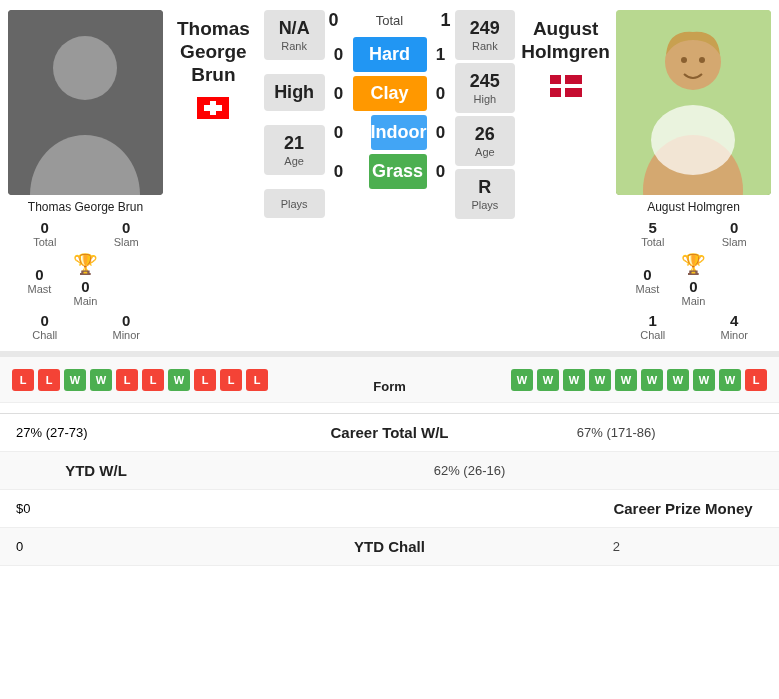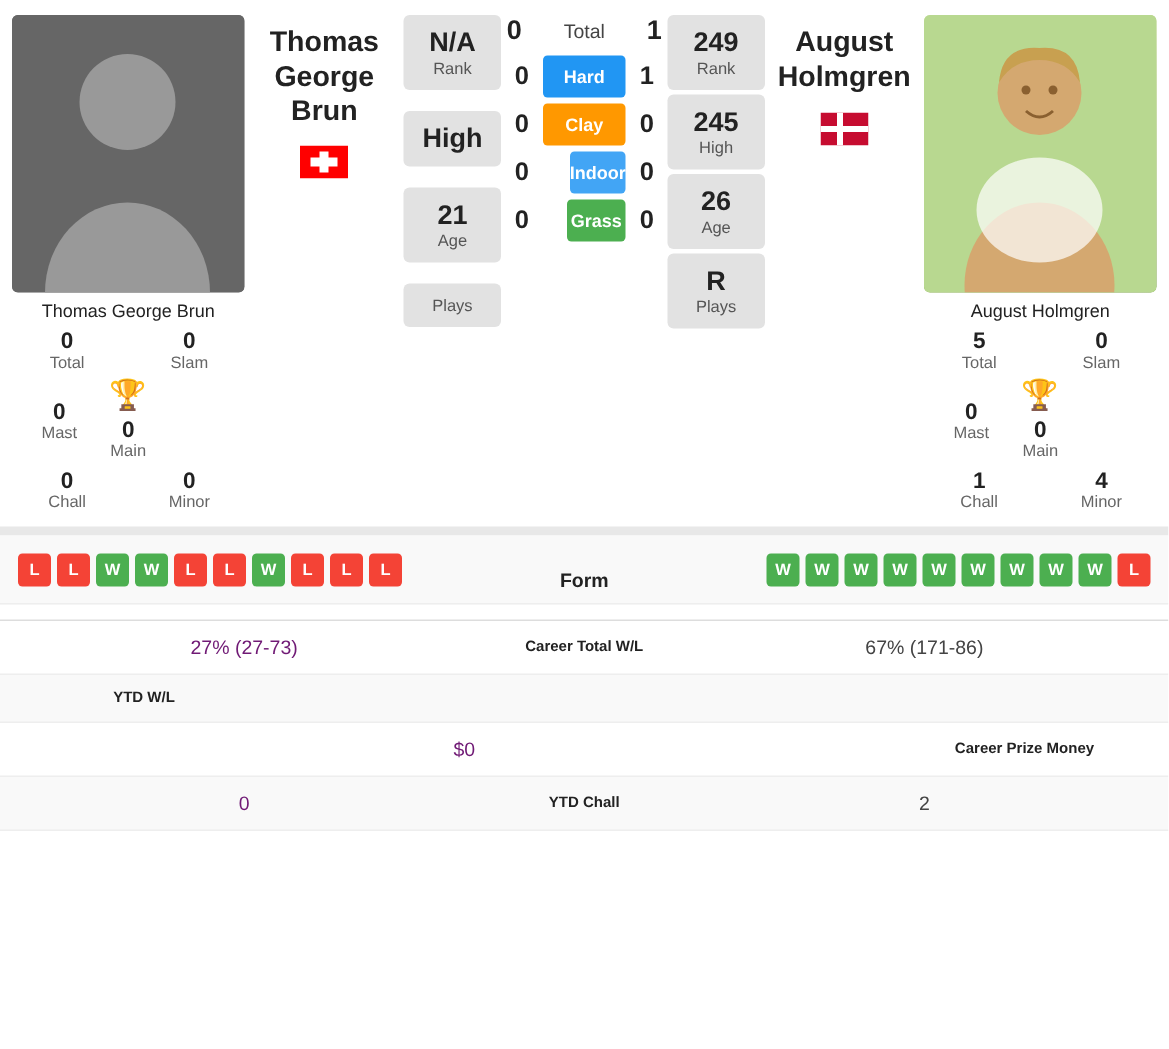--- a/index.html
+++ b/index.html
@@ -189,21 +189,21 @@
       justify-content: space-between;
       gap: 4px;
     }
     .surf-num { font-size: 17px; font-weight: bold; width: 20px; text-align: center; }
     .surf-tag {
       flex: 1;
       text-align: center;
       padding: 7px 0;
       border-radius: 3px;
       color: #fff;
-      font-size: 12px;
+      font-size: 18px;
       font-weight: bold;
     }
 
     
     .bottom-section {
       margin-top: 10px;
       border-top: 1px solid #ddd;
     }
 
     .form-row {
@@ -250,22 +250,22 @@
     .badge-w { background: #4CAF50; }
     .badge-l { background: #f44336; }
 
     .stat-row {
       display: flex;
       align-items: center;
       padding: 10px 16px;
       border-bottom: 1px solid #eee;
     }
     .stat-row:nth-child(even) { background: #f9f9f9; }
-    .stat-left { flex: 1; text-align: center; font-size: 13px; color: #701a75; }
-    .stat-center-label { width: 160px; text-align: center; font-weight: bold; font-size: 10px; flex-shrink: 0; }
+    .stat-left { flex: 1; font-size: 13px; color: #000000; }
+    .stat-center-label { width: 160px; text-align: center; font-weight: bold; font-size: 15px; flex-shrink: 0; }
     .stat-right { flex: 1; text-align: center; font-size: 13px; color: #444; }
 
     .spacer-row { height: 6px; background: #e8e8e8; }
   </style>
 </head>
 <body>
 
 <div class="main-top">
 
   <div class="col-player-left">
@@ -482,20 +482,21 @@
 </div>
 
 <div class="bottom-section">
   <div class="stat-row">
     <div class="stat-left">27% (27-73)</div>
     <div class="stat-center-label">Career Total W/L</div>
     <div class="stat-right">67% (171-86)</div>
   </div>
   <div class="stat-row">
     <div class="stat-center-label">YTD W/L</div>
+    <div class="stat-right">62% (26-16)</div>
   </div>
   <div class="stat-row">
     <div class="stat-left">$0</div>
     <div class="stat-center-label">Career Prize Money</div>
   </div>
   <div class="stat-row">
     <div class="stat-left">0</div>
     <div class="stat-center-label">YTD Chall</div>
     <div class="stat-right">2</div>
   </div>

